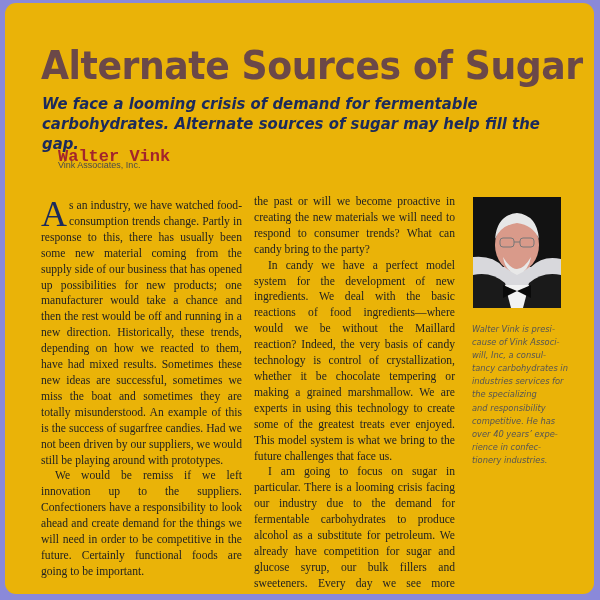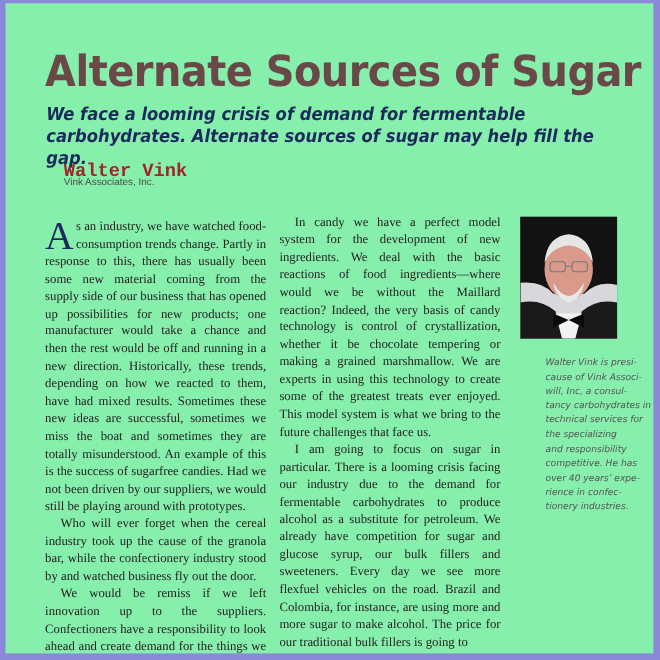--- a/index.html
+++ b/index.html
@@ -4,22 +4,23 @@
 <style>
   html, body { margin: 0; padding: 0; }
   body {
     width: 600px; height: 600px; overflow: hidden;
     background: #8a89d9;
     position: relative;
   }
   .page {
     position: absolute;
     left: 5px; top: 3px; right: 6px; bottom: 6px;
-    background: #86efac;
+    background: #eab308;
     overflow: hidden;
+    border-radius: 11px;
   }
   .title {
     position: absolute; left: 36px; top: 40px;
     font-family: "DejaVu Sans", sans-serif;
     font-weight: bold;
     font-size: 39px;
     letter-spacing: -0.5px;
     color: #6b4848;
     margin: 0; white-space: nowrap;
     transform: scaleX(0.93); transform-origin: left top;
@@ -70,40 +71,39 @@
     background: #141414;
     overflow: hidden;
   }
   .caption {
     position: absolute; left: 467px; top: 320px;
     width: 100px;
     font-family: "DejaVu Sans", sans-serif;
     font-style: italic;
     font-size: 8.3px; line-height: 13.1px;
     color: #555;
-    margin-left: 24px;
   }
   .caption div { white-space: nowrap; }
 </style>
 </head>
 <body>
 
 <div class="page">
   <h1 class="title">Alternate Sources of Sugar</h1>
   <p class="subtitle">We face a looming crisis of demand for fermentable carbohydrates. Alternate sources of sugar may help fill the gap.</p>
   <div class="author-name">Walter Vink</div>
   <div class="author-org">Vink Associates, Inc.</div>
 
   <div class="col col1">
     <p class="first"><span class="dropcap">A</span><span>s an industry, we have watched food-consumption trends change. Partly in response to this, there has usually been some new material coming from the supply side of our business that has opened up possibilities for new products; one manufacturer would take a chance and then the rest would be off and running in a new direction. Historically, these trends, depending on how we reacted to them, have had mixed results. Sometimes these new ideas are successful, sometimes we miss the boat and sometimes they are totally misunderstood. An example of this is the success of sugarfree candies. Had we not been driven by our suppliers, we would still be playing around with prototypes.</span></p>
-    <p>Who will ever forget when the cereal industry took up the cause of the granola bar, while the confectionery industry stood by and watched business fly out the door.</p>
     <p>We would be remiss if we left innovation up to the suppliers. Confectioners have a responsibility to look ahead and create demand for the things we will need in order to be competitive in the future. Certainly functional foods are going to be important.</p>
   </div>
 
   <div class="col col2">
+    <p class="first">the past or will we become proactive in creating the new materials we will need to respond to consumer trends? What can candy bring to the party?</p>
     <p>In candy we have a perfect model system for the development of new ingredients. We deal with the basic reactions of food ingredients—where would we be without the Maillard reaction? Indeed, the very basis of candy technology is control of crystallization, whether it be chocolate tempering or making a grained marshmallow. We are experts in using this technology to create some of the greatest treats ever enjoyed. This model system is what we bring to the future challenges that face us.</p>
     <p>I am going to focus on sugar in particular. There is a looming crisis facing our industry due to the demand for fermentable carbohydrates to produce alcohol as a substitute for petroleum. We already have competition for sugar and glucose syrup, our bulk fillers and sweeteners. Every day we see more flexfuel vehicles on the road. Brazil and Colombia, for instance, are using more and more sugar to make alcohol. The price for our traditional bulk fillers is going to</p>
   </div>
 
   <div class="photo" title="Portrait of Walter Vink">
     <svg width="88" height="111" viewBox="0 0 88 111">
       <rect width="88" height="111" fill="#121212"></rect>
       <path d="M0 60 Q20 58 30 70 L58 70 Q70 58 88 62 L88 111 L0 111 Z" fill="#d8d8dc"></path>
       <path d="M0 78 Q18 74 32 86 L40 111 L0 111 Z" fill="#1a1a1a"></path>
       <path d="M88 78 Q70 74 56 86 L48 111 L88 111 Z" fill="#1a1a1a"></path>
@@ -116,21 +116,21 @@
       <rect x="47" y="41" width="14" height="9" rx="3" fill="none" stroke="#777" stroke-width="1"></rect>
       <line x1="41" y1="45" x2="47" y2="45" stroke="#777" stroke-width="1"></line>
     </svg>
   </div>
 
   <div class="caption">
     <div>Walter Vink is presi-</div>
     <div>cause of Vink Associ-</div>
     <div>will, Inc, a consul-</div>
     <div>tancy carbohydrates in</div>
-    <div>technical services for</div>
+    <div>industries services for</div>
     <div>the specializing</div>
     <div>and responsibility</div>
     <div>competitive. He has</div>
     <div>over 40 years’ expe-</div>
     <div>rience in confec-</div>
     <div>tionery industries.</div>
   </div>
 </div>
 
 </body></html>

